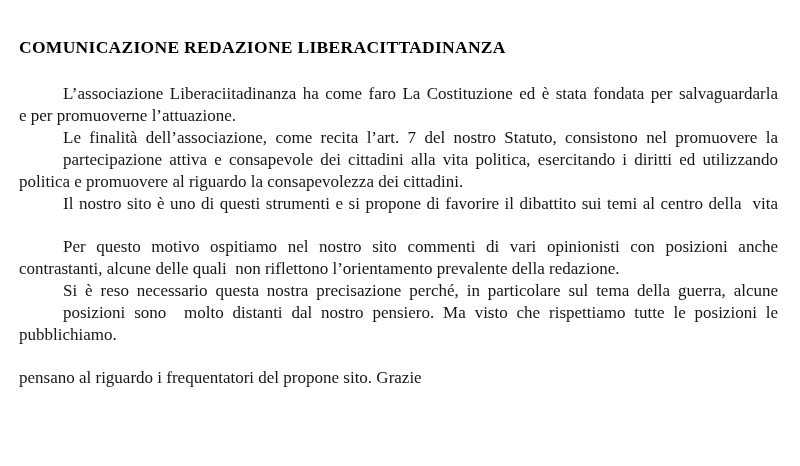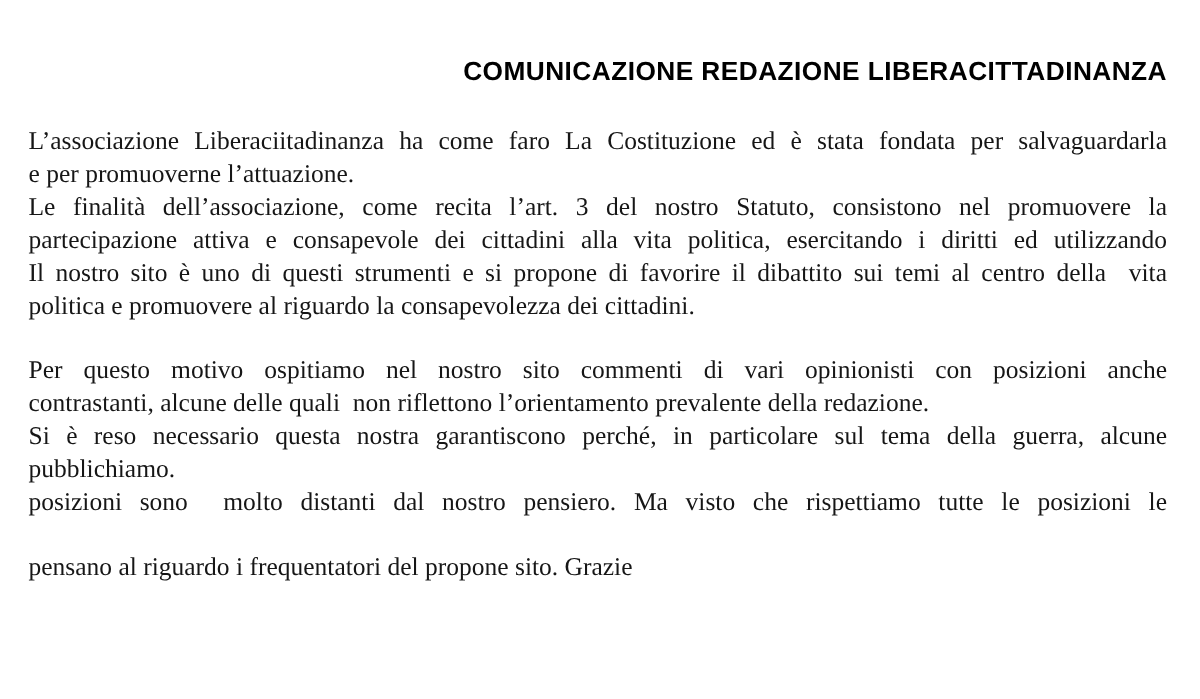--- a/index.html
+++ b/index.html
@@ -19,57 +19,58 @@
     width: 800px;
     height: 466px;
     padding: 36px 22px 0 19px;
     background: #ffffff;
   }
   .doc-title {
     margin: 0 0 25px 0;
     font-size: 17.5px;
     line-height: 22px;
     font-weight: 700;
-    text-align: right;
+    text-align: left;
     letter-spacing: 0.3px;
     color: #000000;
-    font-family: Liberation Sans, sans-serif;
+    font-family: Liberation Serif, serif;
   }
   .block { margin: 0; }
   .block + .block { margin-top: 21px; font-family: Liberation Serif, serif; }
   .line {
     font-size: 17px;
     line-height: 22px;
     white-space: pre-wrap;
     text-align: justify;
     text-align-last: left;
   }
   .line.fill {
     text-align-last: justify;
+    margin-left: 44px;
   }
 </style>
 </head>
 <body>
 
 <main class="page">
   <h1 class="doc-title">COMUNICAZIONE REDAZIONE LIBERACITTADINANZA</h1>
 
   <section class="block">
     <div class="line fill">L’associazione Liberaciitadinanza ha come faro La Costituzione ed è stata fondata per salvaguardarla</div>
     <div class="line">e per promuoverne l’attuazione.</div>
-    <div class="line fill">Le finalità dell’associazione, come recita l’art. 3 del nostro Statuto, consistono nel promuovere la</div>
+    <div class="line fill">Le finalità dell’associazione, come recita l’art. 7 del nostro Statuto, consistono nel promuovere la</div>
     <div class="line fill">partecipazione attiva e consapevole dei cittadini alla vita politica, esercitando i diritti ed utilizzando</div>
+    <div class="line">politica e promuovere al riguardo la consapevolezza dei cittadini.</div>
     <div class="line fill">Il nostro sito è uno di questi strumenti e si propone di favorire il dibattito sui temi al centro della  vita</div>
-    <div class="line">politica e promuovere al riguardo la consapevolezza dei cittadini.</div>
   </section>
 
   <section class="block">
     <div class="line fill">Per questo motivo ospitiamo nel nostro sito commenti di vari opinionisti con posizioni anche</div>
     <div class="line">contrastanti, alcune delle quali  non riflettono l’orientamento prevalente della redazione.</div>
-    <div class="line fill">Si è reso necessario questa nostra garantiscono perché, in particolare sul tema della guerra, alcune</div>
+    <div class="line fill">Si è reso necessario questa nostra precisazione perché, in particolare sul tema della guerra, alcune</div>
+    <div class="line fill">posizioni sono  molto distanti dal nostro pensiero. Ma visto che rispettiamo tutte le posizioni le</div>
     <div class="line">pubblichiamo.</div>
-    <div class="line fill">posizioni sono  molto distanti dal nostro pensiero. Ma visto che rispettiamo tutte le posizioni le</div>
   </section>
 
   <section class="block">
     <div class="line">pensano al riguardo i frequentatori del propone sito. Grazie</div>
   </section>
 </main>
 
 </body></html>

